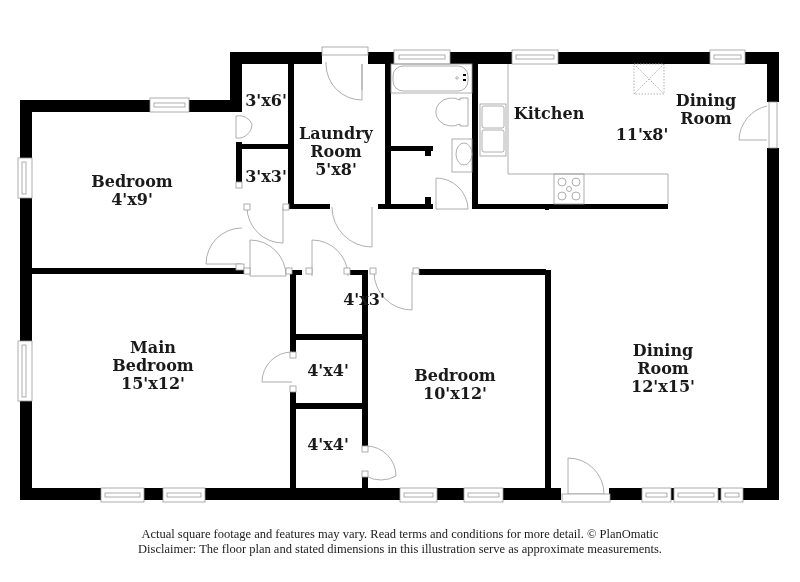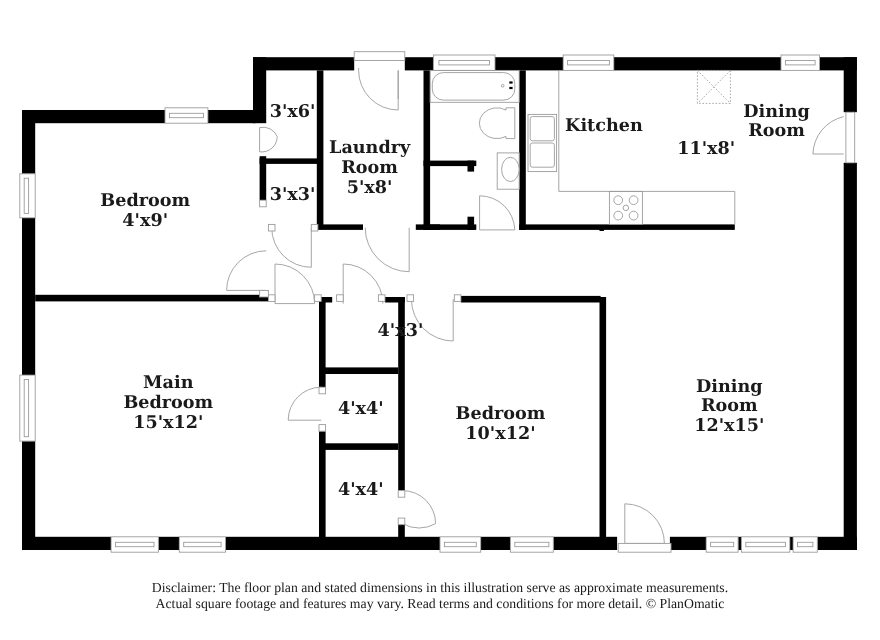--- a/index.html
+++ b/index.html
@@ -254,15 +254,15 @@
   <span>10'x12'</span>
 </div>
 
 <div class="room-label" style="left:663px; top:342px;">
   <span>Dining</span>
   <span>Room</span>
   <span>12'x15'</span>
 </div>
 
 <div class="disclaimer">
+  <span>Actual square footage and features may vary. Read terms and conditions for more detail. © PlanOmatic</span>
   <span>Disclaimer: The floor plan and stated dimensions in this illustration serve as approximate measurements.</span>
-  <span>Actual square footage and features may vary. Read terms and conditions for more detail. © PlanOmatic</span>
 </div>
 
 </body></html>

